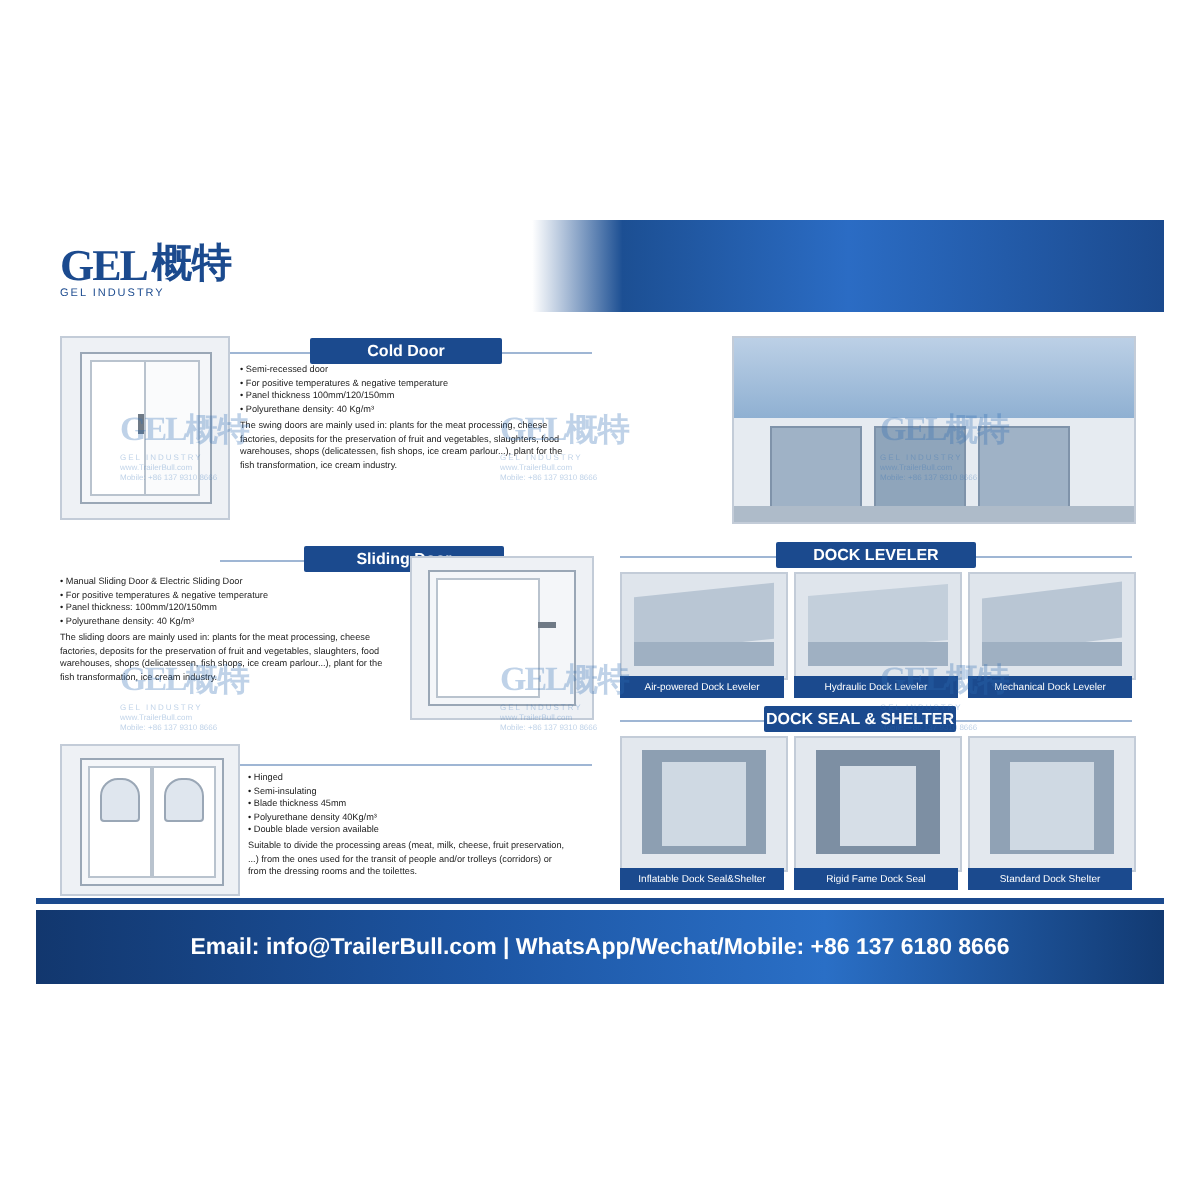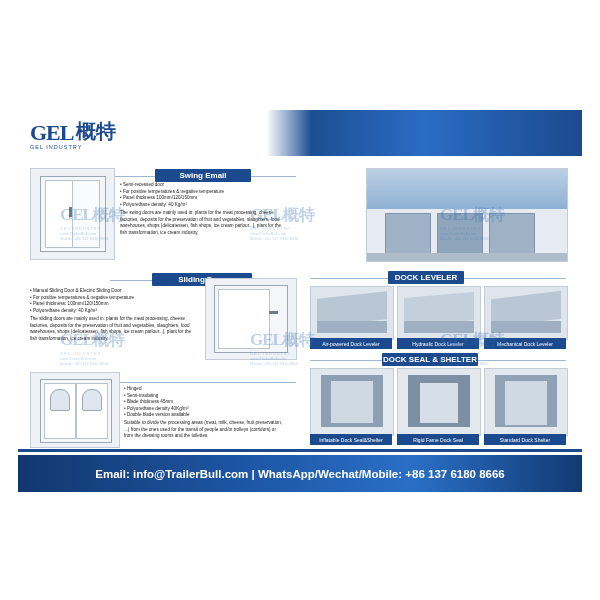--- a/index.html
+++ b/index.html
@@ -54,21 +54,21 @@
   <div class="topband"></div>
 
   <div class="logo">
     <div class="gel">GEL</div>
     <div class="cn">概特</div>
     <div class="sub">GEL INDUSTRY</div>
   </div>
 
 
   <div class="secline" style="left:110px;top:176px;width:186px;"></div>
-  <div class="seclabel" style="left:155px;top:169px;width:96px;">Swing Email</div>
+  <div class="seclabel" style="left:155px;top:169px;width:96px;">Cold Door</div>
 
   <div class="photo" style="left:30px;top:168px;width:83px;height:90px;background:#eef1f5;">
     <div class="frame" style="left:9px;top:7px;width:64px;height:74px;"></div>
     <div class="panel" style="left:14px;top:11px;width:26px;height:66px;"></div>
     <div class="panel" style="left:41px;top:11px;width:26px;height:66px;background:#fafbfc;"></div>
     <div class="handle" style="left:38px;top:38px;width:3px;height:10px;"></div>
   </div>
 
   <div class="bul" style="left:120px;top:182px;width:160px;">
     <div>• Semi-recessed door</div>
@@ -117,21 +117,21 @@
   <div class="bul" style="left:124px;top:386px;width:160px;">
     <div>• Hinged</div>
     <div>• Semi-insulating</div>
     <div>• Blade thickness 45mm</div>
     <div>• Polyurethane density 40Kg/m³</div>
     <div>• Double blade version available</div>
   </div>
   <div class="para" style="left:124px;top:420px;width:162px;">Suitable to divide the processing areas (meat, milk, cheese, fruit preservation, ...) from the ones used for the transit of people and/or trolleys (corridors) or from the dressing rooms and the toilettes.</div>
 
   <div class="secline" style="left:310px;top:278px;width:256px;"></div>
-  <div class="seclabel" style="left:388px;top:271px;width:76px;">DOCK LEVELER</div>
+  <div class="seclabel" style="left:388px;top:271px;width:100px;">DOCK LEVELER</div>
 
   <div class="photo" style="left:310px;top:286px;width:82px;height:52px;background:#dfe5ec;">
     <div style="position:absolute;left:6px;top:8px;width:70px;height:28px;background:#b9c6d4;transform:skewY(-6deg);"></div>
     <div style="position:absolute;left:6px;top:34px;width:70px;height:12px;background:#9fb0c2;"></div>
   </div>
   <div class="cap" style="left:310px;top:338px;width:82px;">Air-powered Dock Leveler</div>
 
   <div class="photo" style="left:397px;top:286px;width:82px;height:52px;background:#dfe5ec;">
     <div style="position:absolute;left:6px;top:8px;width:70px;height:28px;background:#c3cfdb;transform:skewY(-5deg);"></div>
     <div style="position:absolute;left:6px;top:34px;width:70px;height:12px;background:#9fb0c2;"></div>

